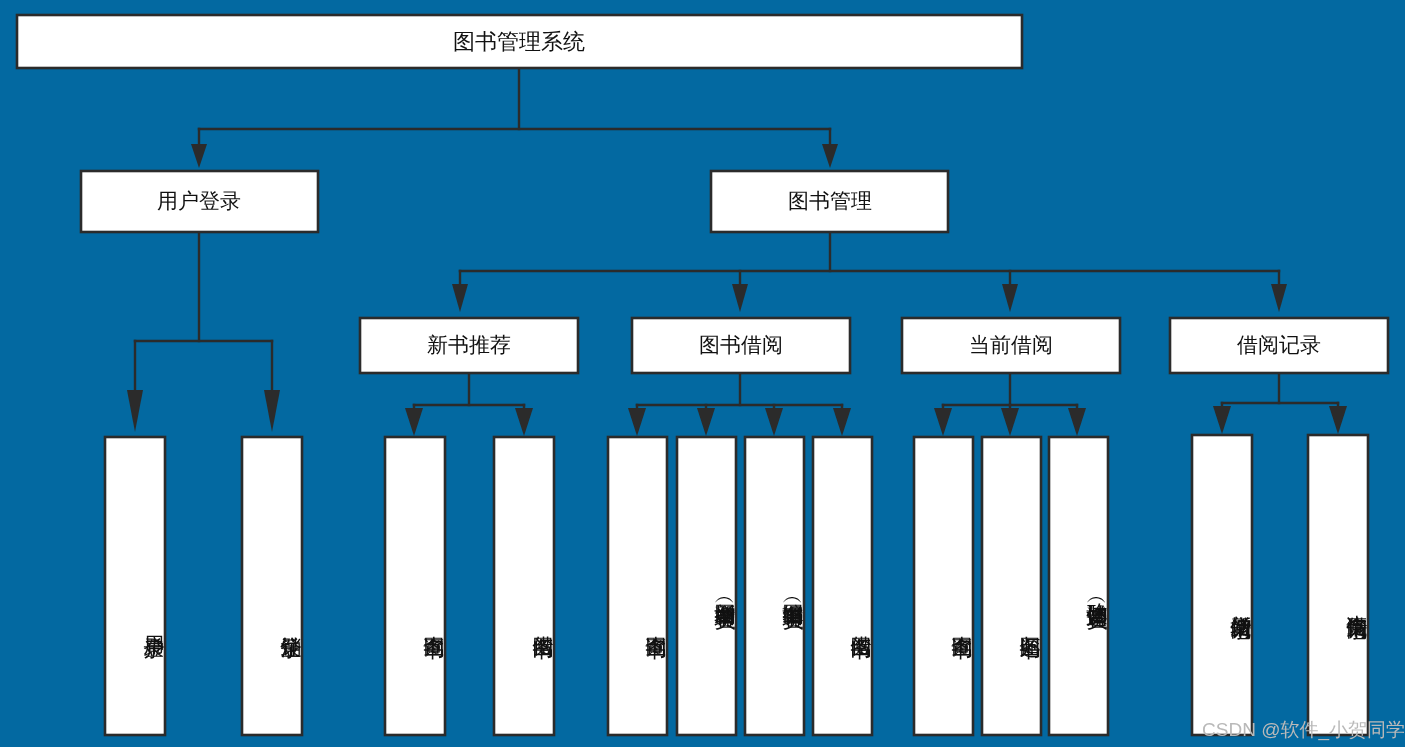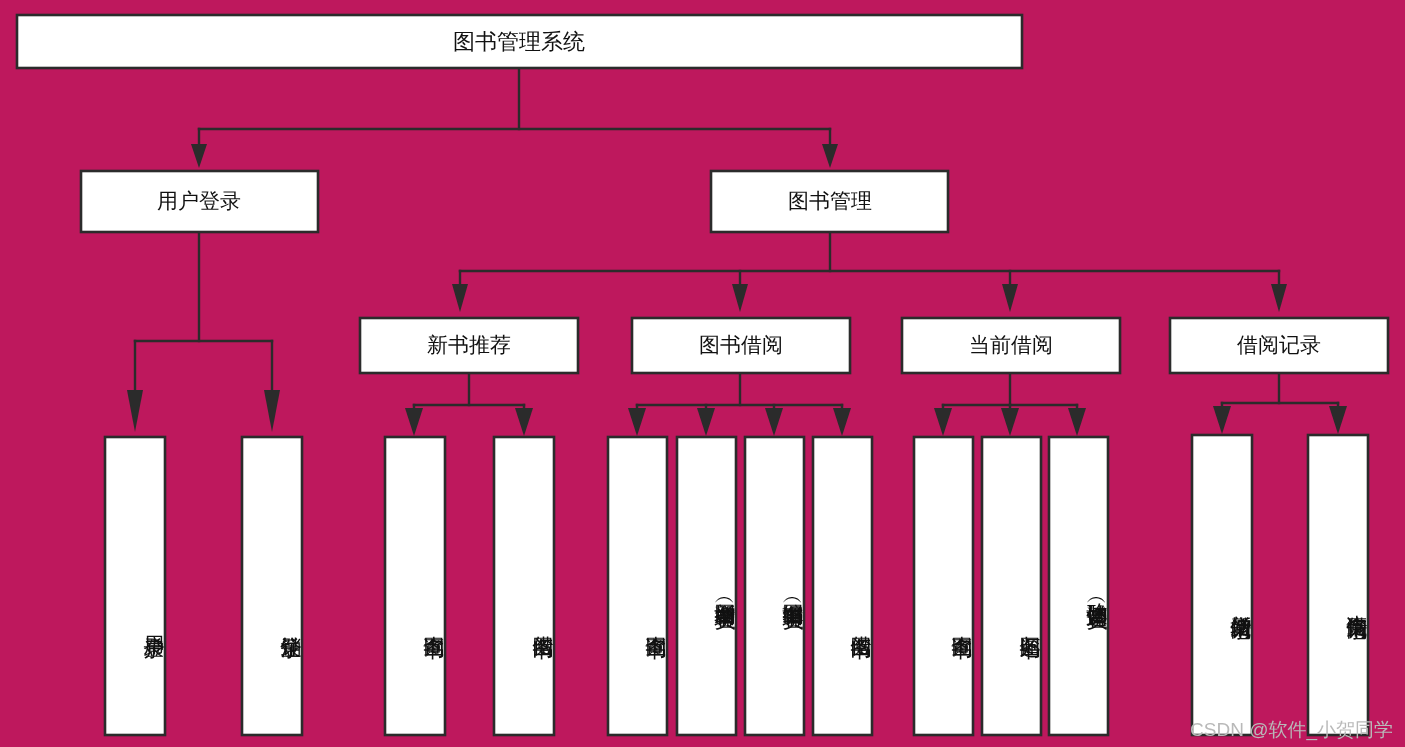--- a/index.html
+++ b/index.html
@@ -7,21 +7,21 @@
     padding: 0;
     background: #ffffff;
   }
   body {
     font-family: "Liberation Sans", "DejaVu Sans", sans-serif;
   }
   #diagram-root {
     position: relative;
     width: 1405px;
     height: 747px;
-    background: #be185d;
+    background: #0369a1;
     overflow: hidden;
   }
   svg.diagram-canvas {
     position: absolute;
     top: 0;
     left: 0;
     width: 1405px;
     height: 747px;
   }
   .node-box {
@@ -63,21 +63,21 @@
     font-family: "Liberation Sans", "DejaVu Sans", sans-serif;
     font-size: 21px;
     line-height: 1.02;
     color: #111111;
     letter-spacing: 1px;
     white-space: nowrap;
     pointer-events: none;
   }
   .watermark {
     position: absolute;
-    right: 12px;
+    right: 0;
     bottom: 4px;
     font-family: "Liberation Sans", "DejaVu Sans", sans-serif;
     font-size: 19px;
     color: #b9b9b9;
     white-space: nowrap;
     pointer-events: none;
   }
 </style>
 </head>
 <body>

